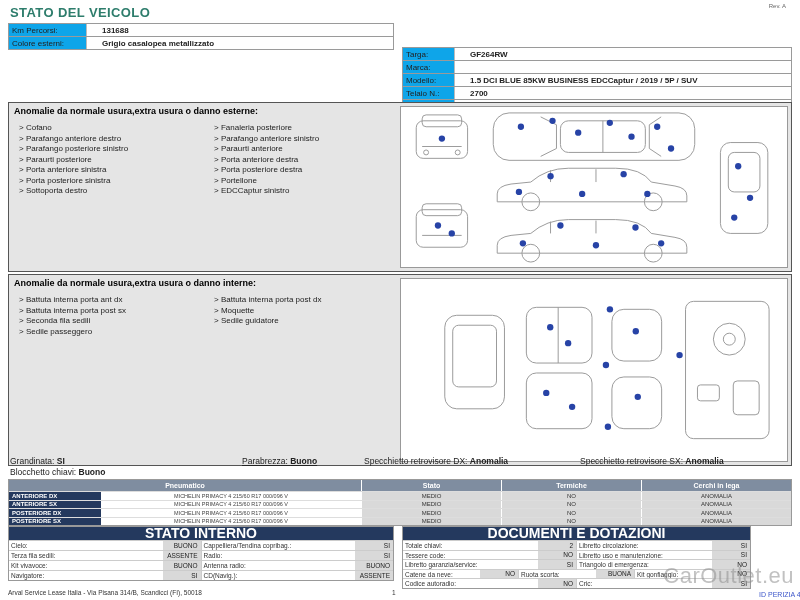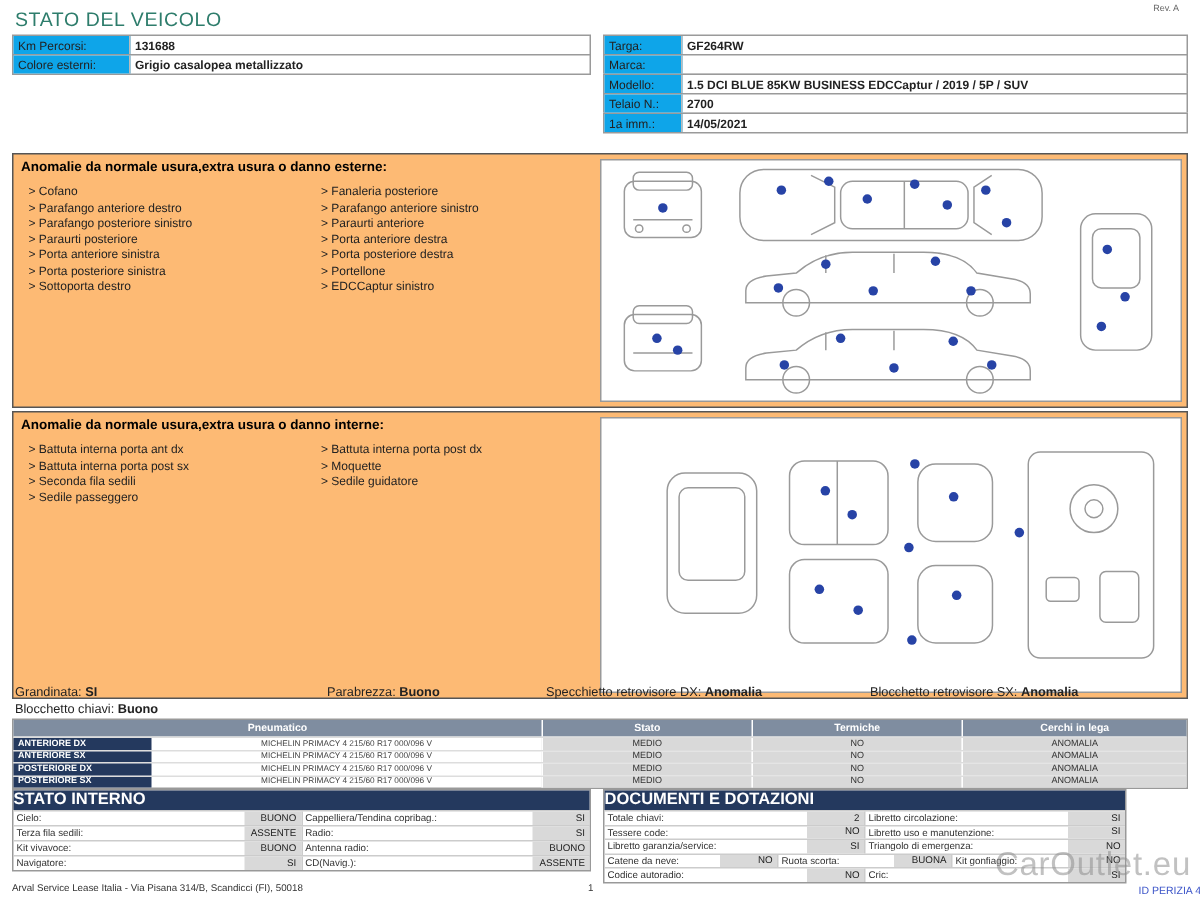--- a/index.html
+++ b/index.html
@@ -1,49 +1,49 @@
 <!DOCTYPE html>
 <html style="--accent_teal: #2e7d6c; --navy: #24395e; --slate_header: #7f8da0; --cell_gray: #d9d9d9; --marker_blue: #2743a6;"><head>
 <meta charset="utf-8">
 <style>
   *{box-sizing:border-box;margin:0;padding:0;}
   html,body{width:800px;height:600px;overflow:hidden;}
   body{position:relative;background:#fff;font-family:"Liberation Sans",sans-serif;color:#222;}
   .page{position:absolute;inset:0;background:#fff;}
 
-  .title{position:absolute;left:10px;top:5px;font-size:13px;font-weight:normal;color:var(--accent_teal);letter-spacing:.4px;}
+  .title{position:absolute;left:10px;top:5px;font-size:13px;font-weight:bold;color:var(--accent_teal);letter-spacing:.4px;}
   .rev{position:absolute;right:14px;top:3px;font-size:6px;color:#666;}
 
   .info-table{position:absolute;top:24px;}
   #info-left{left:8px;width:386px;}
-  #info-right{left:402px;width:390px;}
+  #info-right{left:402px;width:390px;margin-top:24px;}
   .info-row{display:flex;border:1px solid #9a9a9a;margin-top:-1px;min-height:13px;font-size:8px;background:#fff;align-items:stretch;}
   .info-label{background:#0ea5e9;padding:2px 3px 1px;border-right:1px solid #bbb;flex:0 0 auto;}
   #info-left .info-label{width:78px;}
   #info-right .info-label{width:52px;}
-  .info-value{font-weight:bold;padding:2px 3px 1px;flex:1;}
+  .info-value{font-weight:bold;padding:2px 15px 1px;flex:1;}
   #info-right .info-row:nth-child(3) .info-value{max-width:258px;}
 
-  .section{position:absolute;left:8px;width:784px;border:1.5px solid #555;background:#fdba74;text-decoration:underline;}
+  .section{position:absolute;left:8px;width:784px;border:1.5px solid #555;background:#e5e5e5;text-decoration:underline;}
   #section-ext{top:102px;height:170px;}
   #section-int{top:274px;height:192px;}
   .section-title{position:absolute;left:5px;top:3px;font-size:9px;font-weight:bold;color:#000;}
   .anomaly-col{position:absolute;top:20px;font-size:8px;color:#222;}
   .anomaly-item{line-height:10.5px;white-space:nowrap;}
   .anomaly-item::before{content:"> ";}
   #ext-col1,#int-col1{left:10px;}
   #ext-col2,#int-col2{left:205px;}
   .diagram-box{position:absolute;right:3px;top:3px;bottom:3px;width:388px;border:1px solid #999;background:#fff;}
   .diagram-box svg{display:block;width:100%;height:100%;}
 
   #status-area{position:absolute;left:10px;top:456px;width:782px;font-size:8.5px;color:#222;}
   #status-line1{position:relative;height:11px;text-align:right;}
   #status-line1 .status-item{position:absolute;top:0;white-space:nowrap;}
   #status-line1 .status-item:nth-child(1){left:0;}
-  #status-line1 .status-item:nth-child(2){left:208px;}
+  #status-line1 .status-item:nth-child(2){left:232px;text-decoration:underline;}
   #status-line1 .status-item:nth-child(3){left:354px;}
   #status-line1 .status-item:nth-child(4){left:570px;}
   .status-value{font-weight:bold;}
 
   #tire-table{position:absolute;left:8px;top:479px;width:784px;border:1px solid #999;}
   .tire-header{display:flex;background:var(--slate_header);color:#fff;font-weight:bold;height:11px;font-size:7px;}
   .th{display:flex;align-items:center;justify-content:center;border-left:1px solid #fff;}
   .th:first-child{border-left:none;}
   .th-pneu{flex:0 0 352px;}
   .th-stato,.th-termiche{flex:0 0 140px;}
@@ -51,21 +51,21 @@
   .tire-row{display:flex;height:8.5px;border-top:1px solid #ddd;}
   .tire-pos{flex:0 0 92px;background:var(--navy);color:#fff;font-weight:bold;font-size:6px;display:flex;align-items:center;padding-left:3px;}
   .tire-desc{flex:0 0 260px;display:flex;align-items:center;justify-content:center;font-size:5.5px;color:#444;}
   .tire-val{display:flex;align-items:center;justify-content:center;background:var(--cell_gray);border-left:1px solid #fff;font-size:6px;color:#333;}
   .t-stato,.t-termiche{flex:0 0 140px;}
   .t-cerchi{flex:1;}
 
   .bottom-table{position:absolute;top:526px;border:1px solid #999;background:#fff;}
   #stato-interno{left:8px;width:386px;}
   #documenti{left:402px;width:349px;}
-  .bt-header{background:var(--navy);color:#fff;font-weight:bold;font-size:11px;height:13px;line-height:13px;}
+  .bt-header{background:var(--navy);color:#fff;font-weight:bold;text-align:center;font-size:14px;height:13px;line-height:13px;}
   .kv-row{display:flex;border-top:1px solid #ccc;height:10px;font-size:6.5px;}
   #documenti .kv-row{height:9.5px;}
   .kv-pair{flex:1;display:flex;align-items:stretch;border-left:1px solid #ccc;min-width:0;}
   .kv-pair:first-child{border-left:none;}
   .kv-label{flex:1;padding:1px 2px;color:#333;white-space:nowrap;overflow:hidden;}
   .kv-value{flex:0 0 38px;background:var(--cell_gray);display:flex;align-items:center;justify-content:flex-end;padding:0 3px;color:#222;}
 
   .footer-company{position:absolute;left:8px;top:589px;font-size:6.5px;color:#333;}
   .footer-page{position:absolute;left:392px;top:589px;font-size:6.5px;color:#333;}
   .watermark{position:absolute;right:6px;top:563px;font-size:22px;color:#8f8f8f;opacity:.55;z-index:5;letter-spacing:.5px;}
@@ -252,21 +252,21 @@
           </g>
       </svg>
     </div>
   </div>
 
   <div id="status-area">
     <div id="status-line1">
         <span class="status-item"><span class="status-label">Grandinata: </span><span class="status-value">SI</span></span>
         <span class="status-item"><span class="status-label">Parabrezza: </span><span class="status-value">Buono</span></span>
         <span class="status-item"><span class="status-label">Specchietto retrovisore DX: </span><span class="status-value">Anomalia</span></span>
-        <span class="status-item"><span class="status-label">Blocchetto retrovisore SX: </span><span class="status-value">Anomalia</span></span>
+        <span class="status-item"><span class="status-label">Specchietto retrovisore SX: </span><span class="status-value">Anomalia</span></span>
       </div>
     <div id="status-line2"><span class="status-item"><span class="status-label">Blocchetto chiavi: </span><span class="status-value">Buono</span></span></div>
   </div>
 
   <div id="tire-table">
     <div class="tire-header">
       <div class="th th-pneu">Pneumatico</div>
       <div class="th th-stato">Stato</div>
       <div class="th th-termiche">Termiche</div>
       <div class="th th-cerchi">Cerchi in lega</div>

